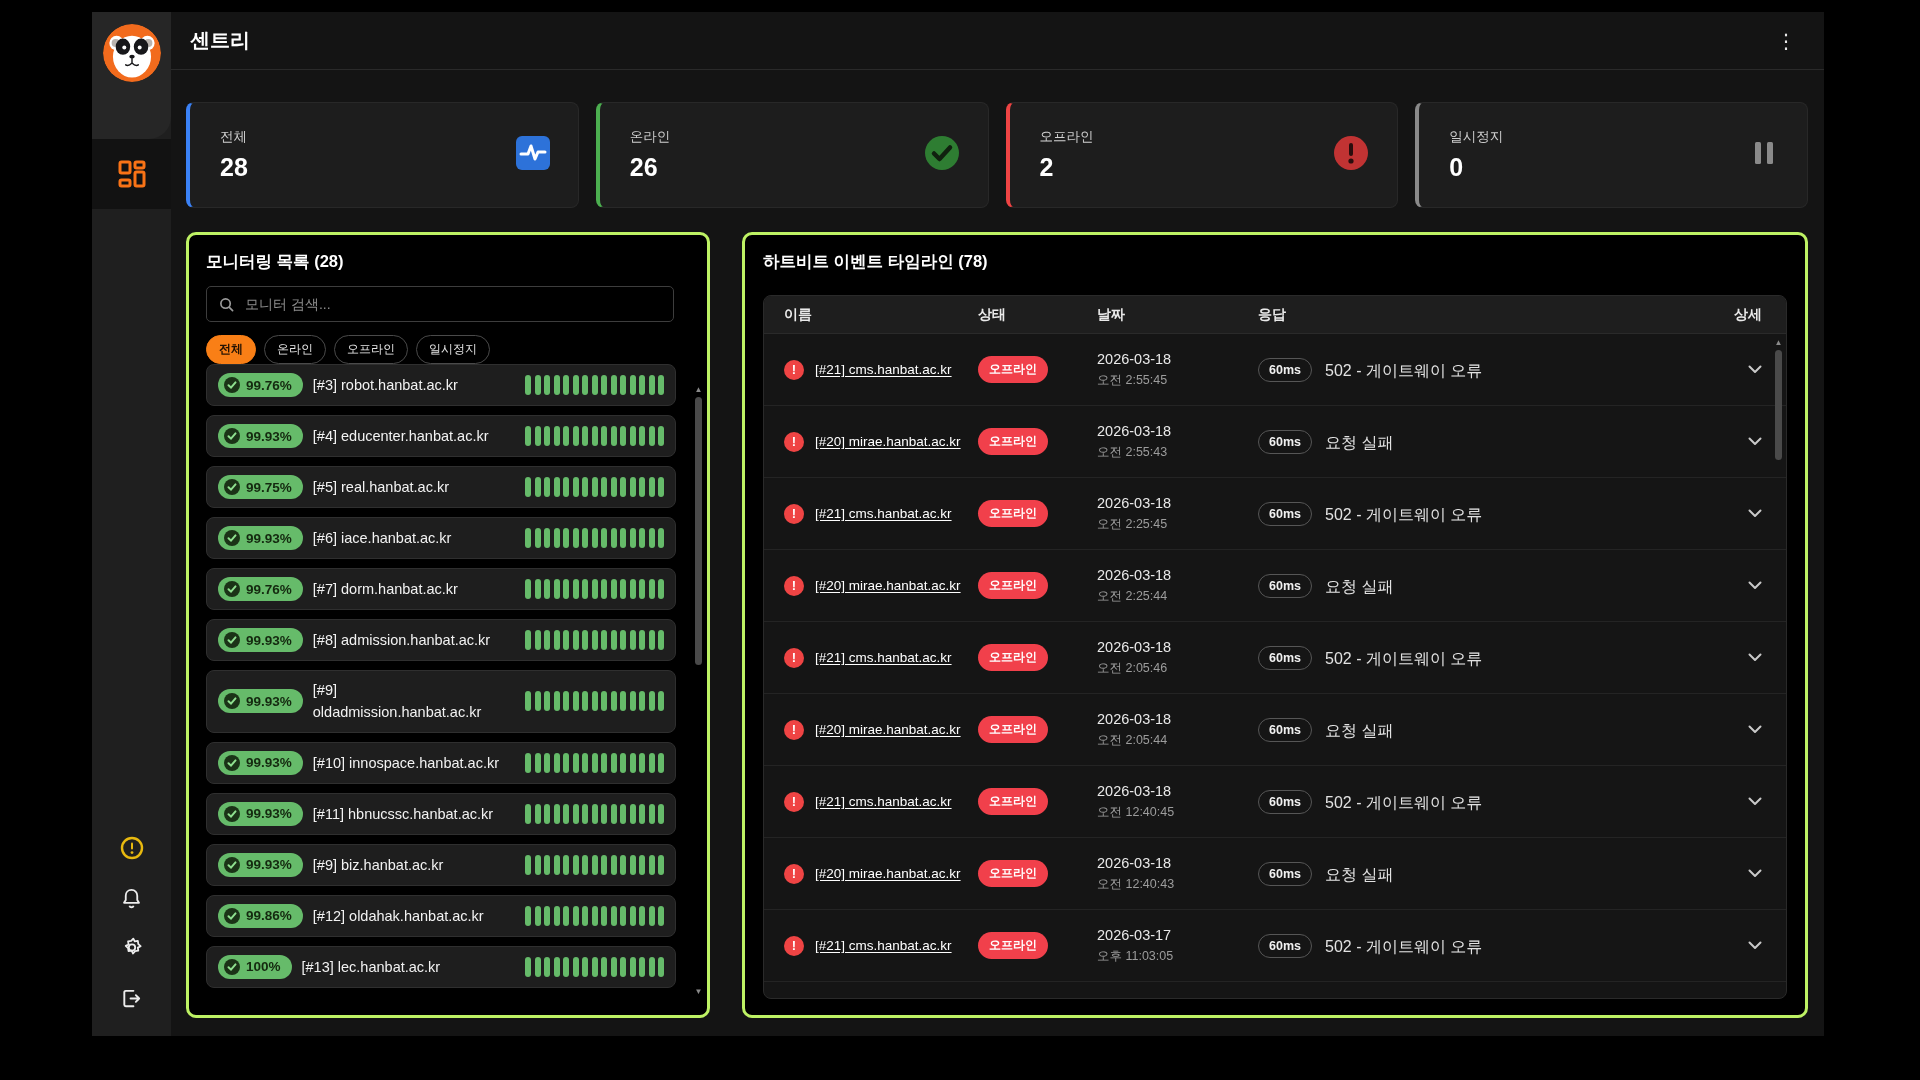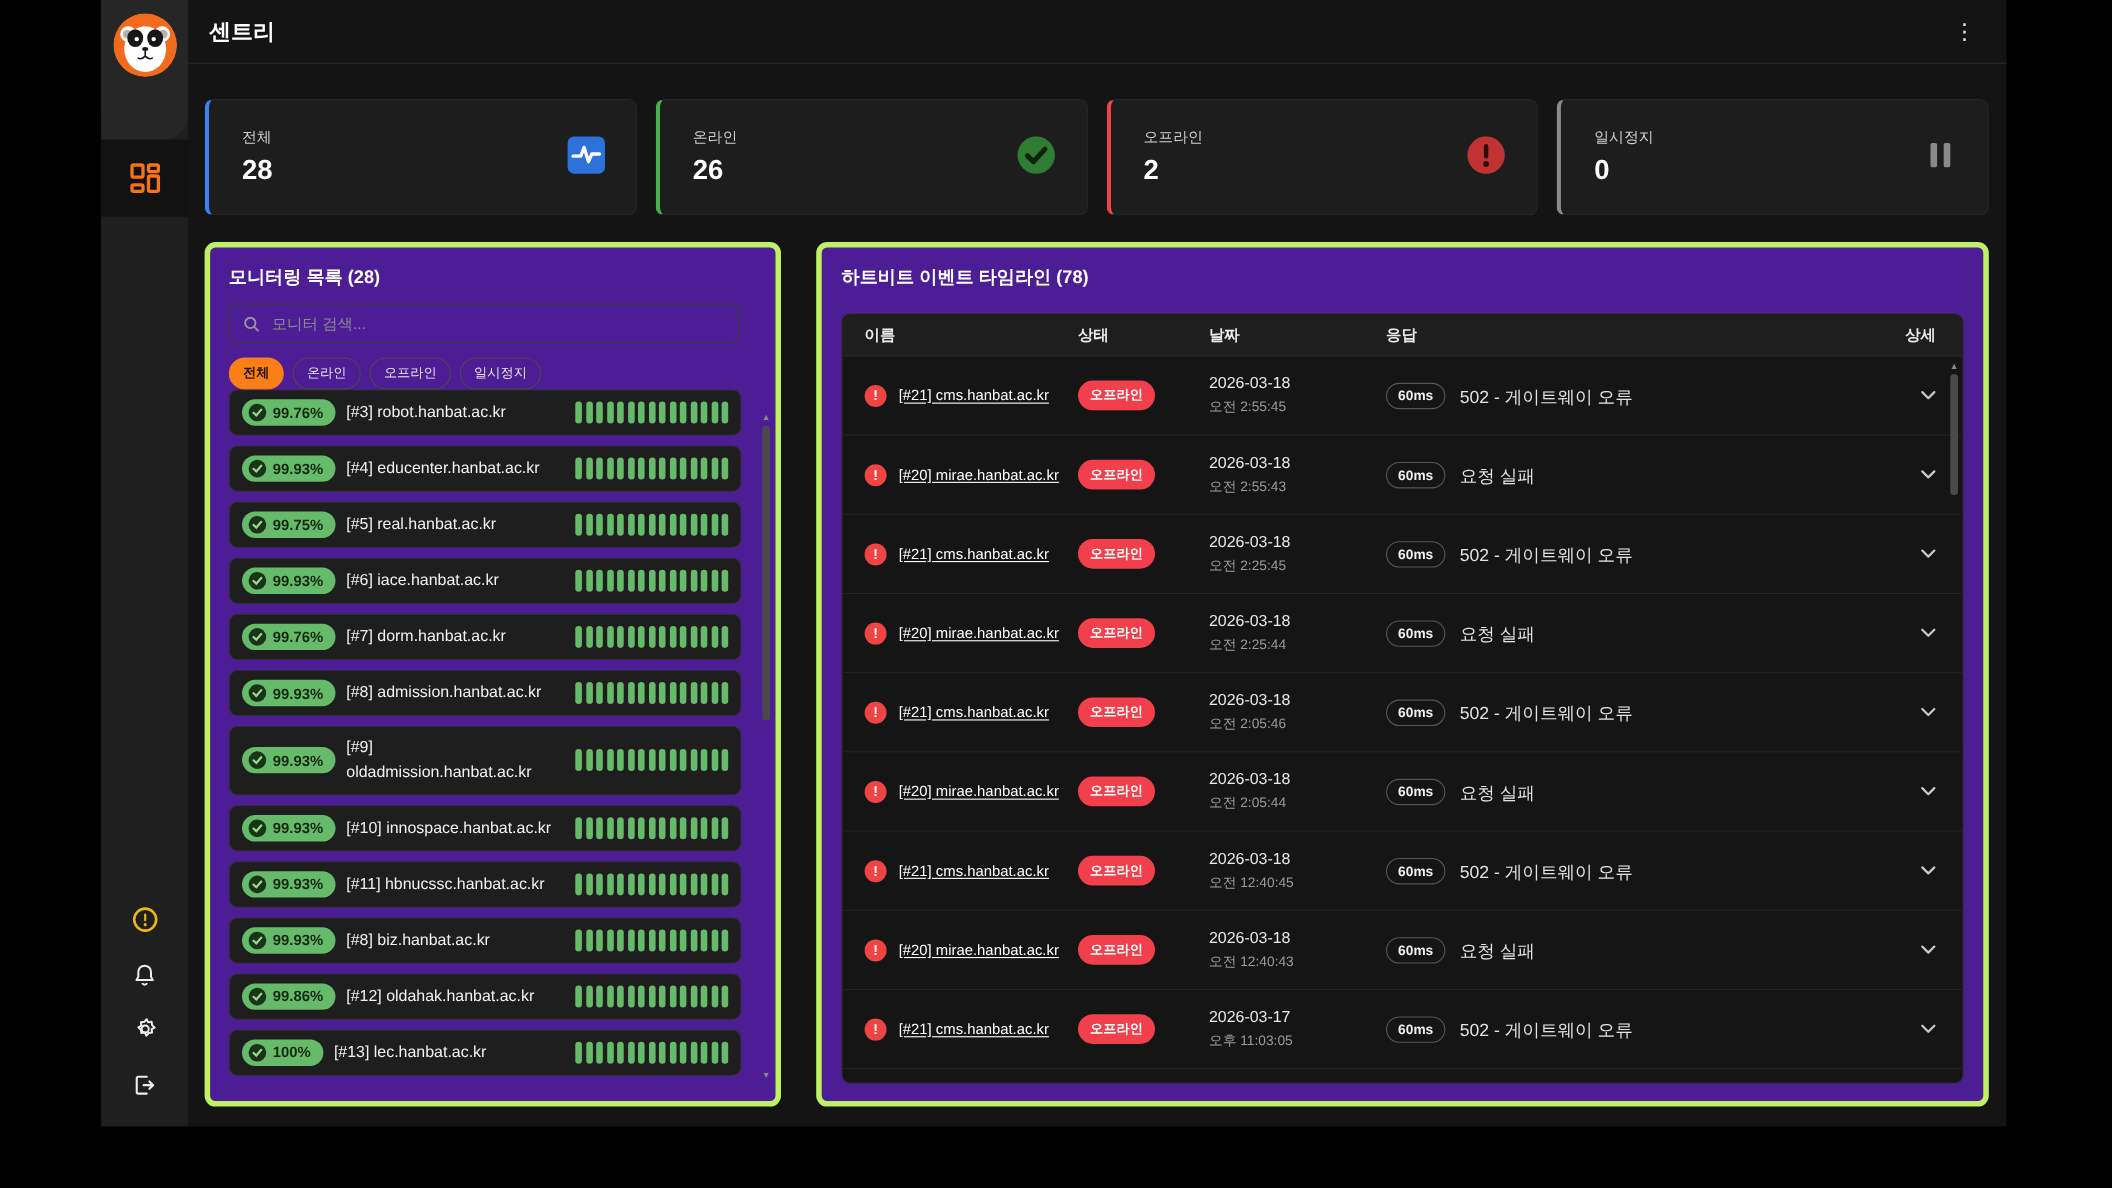--- a/index.html
+++ b/index.html
@@ -1,17 +1,17 @@
 <!DOCTYPE html>
 <html><head>
 <meta charset="utf-8">
 <style>
   html,body{margin:0;padding:0;background:#000;width:1920px;height:1080px;overflow:hidden;
     font-family:"Liberation Sans","DejaVu Sans",sans-serif;-webkit-font-smoothing:antialiased;}
-  .app{position:absolute;left:92px;top:0;width:1732px;height:1024px;background:#141414;display:flex;}
+  .app{position:absolute;left:92px;top:12px;width:1732px;height:1024px;background:#141414;display:flex;}
   
   .sidebar{width:79px;background:#1f1f1f;display:flex;flex-direction:column;align-items:center;flex-shrink:0;}
   .avatar-block{width:100%;height:127px;background:#262626;border-radius:0 0 22px 0;display:flex;align-items:flex-start;justify-content:center;padding-top:12px;box-sizing:border-box;}
   .avatar{width:58px;height:58px;border-radius:50%;overflow:hidden;cursor:pointer;}
   .nav-active{width:100%;height:70px;background:#121212;display:flex;align-items:center;justify-content:center;}
   .sb-spacer{flex:1;}
   .sb-bottom{display:flex;flex-direction:column;align-items:center;gap:26px;padding-bottom:26px;}
   .sb-icon{width:24px;height:24px;display:flex;align-items:center;justify-content:center;cursor:pointer;}
   
   .main{flex:1;display:flex;flex-direction:column;min-width:0;}
@@ -26,21 +26,21 @@
   .add-btn .plus{font-size:18px;font-weight:normal;line-height:1;}
   
   .cards-row{display:flex;gap:17px;margin-top:16px;height:106px;}
   .stat-card{flex:1;background:#1d1d1d;border:1px solid #282828;border-left-width:4px;border-radius:8px;display:flex;align-items:center;padding:0 26px 0 30px;box-sizing:border-box;}
   .stat-txt{display:flex;flex-direction:column;gap:7px;}
   .stat-label{font-size:13.5px;color:#cfcfcf;}
   .stat-value{font-size:25px;font-weight:bold;color:#fff;}
   .stat-icon{margin-left:auto;}
   
   .panels-row{display:flex;gap:32px;margin-top:24px;height:786px;min-height:0;}
-  .panel{background:#4c1d95;border:5px solid #bef264;border-radius:10px;box-sizing:border-box;}
+  .panel{background:#000000;border:3px solid #bef264;border-radius:10px;box-sizing:border-box;}
   .panel-title{font-size:16.5px;font-weight:bold;color:#fff;}
   
   .monitors-panel{width:524px;padding:16px 17px;display:flex;flex-direction:column;overflow:hidden;position:relative;}
   .search-box{margin-top:13px;height:36px;border:1px solid #3d3d3d;border-radius:5px;display:flex;align-items:center;gap:9px;padding:0 12px;box-sizing:border-box;margin-right:16px;}
   .search-box input{background:transparent;border:none;outline:none;color:#ddd;font-size:14px;flex:1;font-family:inherit;}
   .search-box input::placeholder{color:#8d8d8d;}
   .chips{display:flex;gap:8px;margin-top:13px;}
   .chip{font-size:12px;border-radius:999px;padding:5px 12px;cursor:pointer;border:1px solid #4a4a4a;color:#e6e6e6;background:transparent;font-family:inherit;}
   .chip.active{background:#f97f16;border-color:#f97f16;color:#241303;font-weight:bold;}
   .mon-list{display:flex;flex-direction:column;gap:9px;overflow:hidden;flex:1;margin-right:14px;}
@@ -458,21 +458,21 @@
               </div>
               <div class="mon-item">
                 <span class="up-badge">
                   <span class="ck">
                     <svg width="10" height="10" viewBox="0 0 10 10">
                       <path d="M1.5 5.2 L4 7.6 L8.5 2.4" fill="none" stroke="#8fe08f" stroke-width="2" stroke-linecap="round"></path>
                     </svg>
                   </span>
                   <span>99.93%</span>
                 </span>
-                <div class="mon-name">[#8] biz.hanbat.ac.kr</div>
+                <div class="mon-name">[#9] biz.hanbat.ac.kr</div>
                 <div class="bars">
                   <span class="bar"></span>
                   <span class="bar"></span>
                   <span class="bar"></span>
                   <span class="bar"></span>
                   <span class="bar"></span>
                   <span class="bar"></span>
                   <span class="bar"></span>
                   <span class="bar"></span>
                   <span class="bar"></span>

